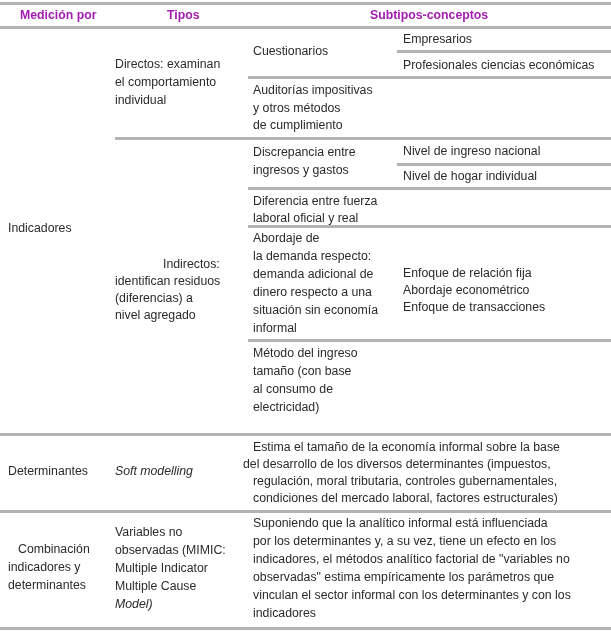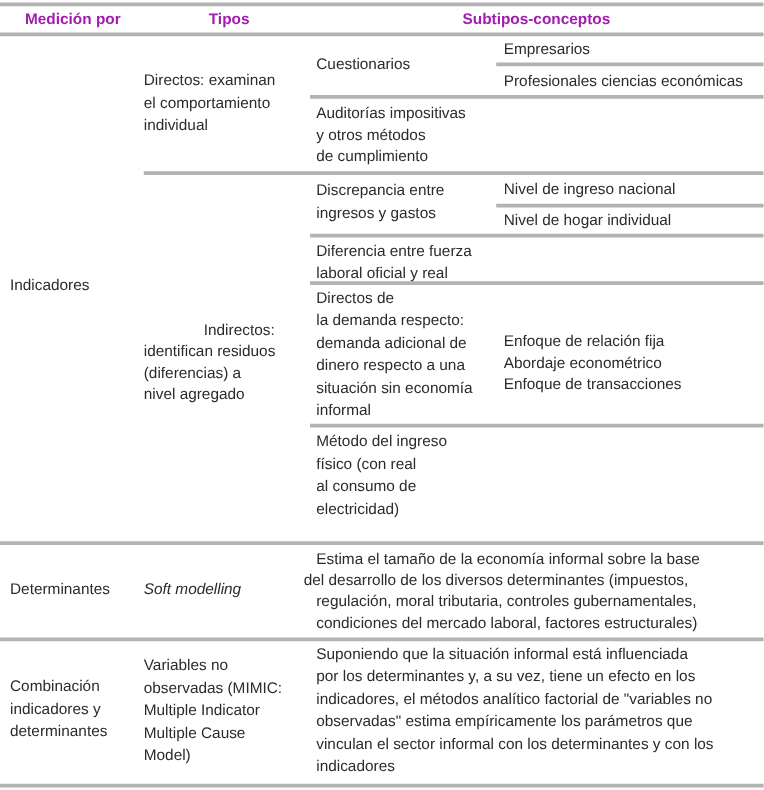--- a/index.html
+++ b/index.html
@@ -63,62 +63,62 @@
   </div>
   <div class="t" style="left:403px;top:143px;">Nivel de ingreso nacional</div>
   <div class="t" style="left:403px;top:168px;">Nivel de hogar individual</div>
 
   <div>
     <div class="t" style="left:253px;top:193px;">Diferencia entre fuerza</div>
     <div class="t" style="left:253px;top:210px;">laboral oficial y real</div>
   </div>
 
   <div>
-    <div class="t" style="left:253px;top:230px;">Directos de</div>
+    <div class="t" style="left:253px;top:230px;">Abordaje de</div>
     <div class="t" style="left:253px;top:248px;">la demanda respecto:</div>
     <div class="t" style="left:253px;top:266px;">demanda adicional de</div>
     <div class="t" style="left:253px;top:284px;">dinero respecto a una</div>
     <div class="t" style="left:253px;top:302px;">situación sin economía</div>
     <div class="t" style="left:253px;top:320px;">informal</div>
   </div>
   <div>
     <div class="t" style="left:403px;top:265px;">Enfoque de relación fija</div>
     <div class="t" style="left:403px;top:282px;text-align:center;">Abordaje econométrico</div>
     <div class="t" style="left:403px;top:299px;">Enfoque de transacciones</div>
   </div>
 
   <div>
     <div class="t" style="left:253px;top:345px;">Método del ingreso</div>
-    <div class="t" style="left:253px;top:363px;">físico (con real</div>
+    <div class="t" style="left:253px;top:363px;">tamaño (con base</div>
     <div class="t" style="left:253px;top:381px;">al consumo de</div>
     <div class="t" style="left:253px;top:399px;">electricidad)</div>
   </div>
 
   <div class="t" style="left:8px;top:463px;">Determinantes</div>
   <div class="t it" style="left:115px;top:463px;">Soft modelling</div>
   <div>
     <div class="t" style="left:253px;top:439px;">Estima el tamaño de la economía informal sobre la base</div>
     <div class="t" style="left:243px;top:456px;">del desarrollo de los diversos determinantes (impuestos,</div>
     <div class="t" style="left:253px;top:473px;">regulación, moral tributaria, controles gubernamentales,</div>
     <div class="t" style="left:253px;top:490px;">condiciones del mercado laboral, factores estructurales)</div>
   </div>
 
   <div>
-    <div class="t" style="left:8px;top:541px;">Combinación</div>
+    <div class="t" style="left:18px;top:541px;">Combinación</div>
     <div class="t" style="left:8px;top:559px;">indicadores y</div>
     <div class="t" style="left:8px;top:577px;">determinantes</div>
   </div>
   <div>
     <div class="t" style="left:115px;top:524px;">Variables no</div>
     <div class="t" style="left:115px;top:542px;">observadas (MIMIC:</div>
     <div class="t" style="left:115px;top:560px;">Multiple Indicator</div>
     <div class="t" style="left:115px;top:578px;">Multiple Cause</div>
-    <div class="t" style="left:115px;top:596px;">Model)</div>
+    <div class="t" style="left:115px;top:596px;font-style:italic;">Model)</div>
   </div>
   <div>
-    <div class="t" style="left:253px;top:515px;">Suponiendo que la situación informal está influenciada</div>
+    <div class="t" style="left:253px;top:515px;">Suponiendo que la analítico informal está influenciada</div>
     <div class="t" style="left:253px;top:533px;">por los determinantes y, a su vez, tiene un efecto en los</div>
     <div class="t" style="left:253px;top:551px;">indicadores, el métodos analítico factorial de "variables no</div>
     <div class="t" style="left:253px;top:569px;">observadas" estima empíricamente los parámetros que</div>
     <div class="t" style="left:253px;top:587px;">vinculan el sector informal con los determinantes y con los</div>
     <div class="t" style="left:253px;top:605px;">indicadores</div>
   </div>
 </div>
 
 </body></html>

